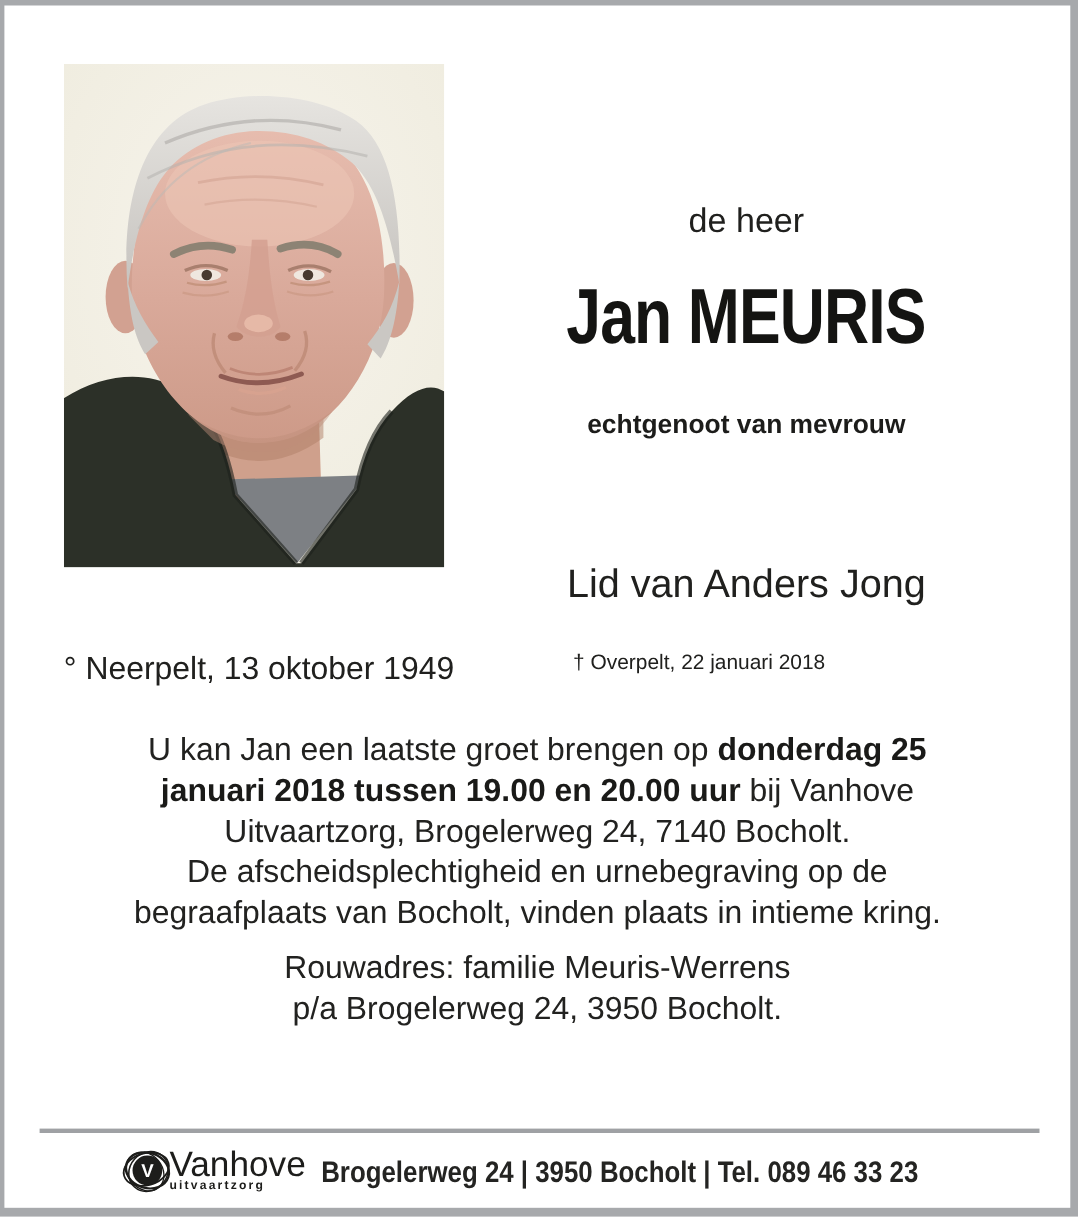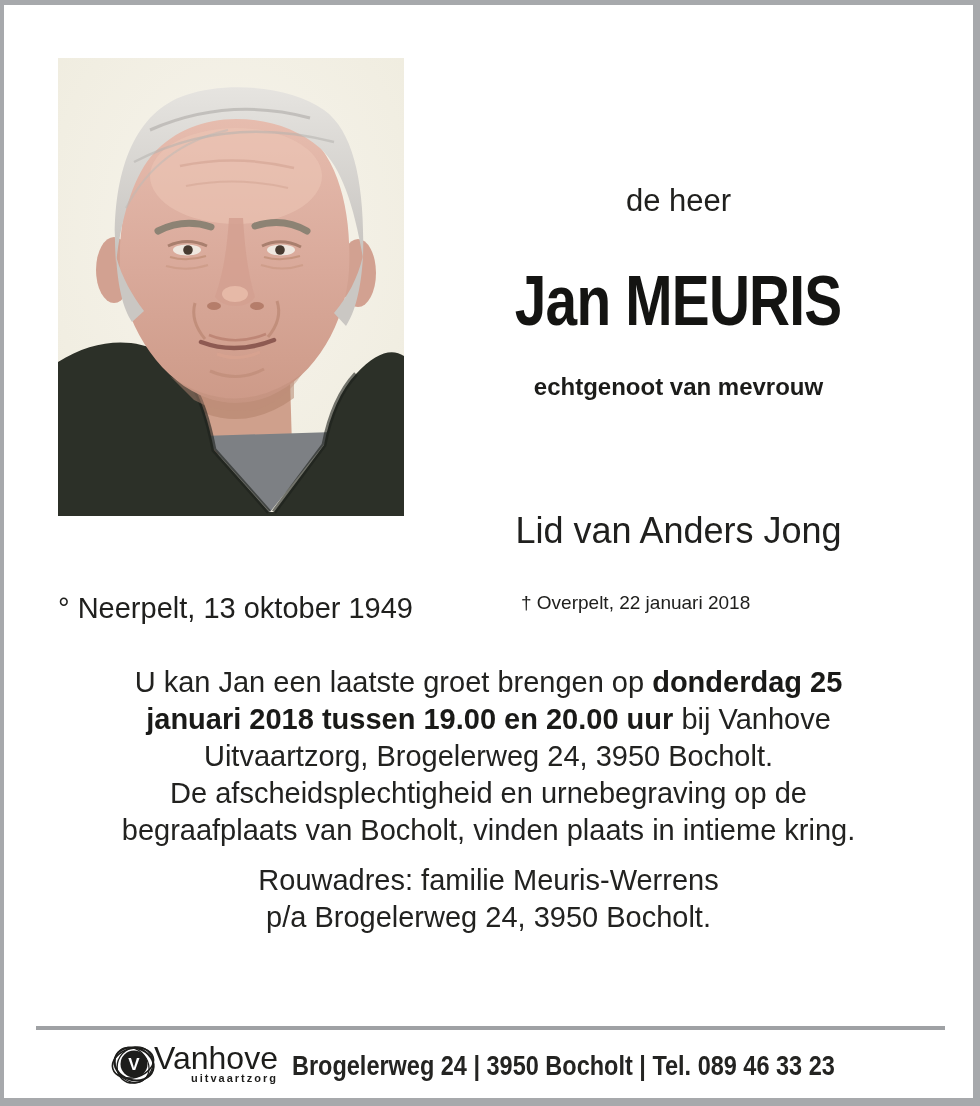--- a/index.html
+++ b/index.html
@@ -21,21 +21,21 @@
     left:54px;top:53px;width:346px;height:458px;
     overflow:hidden;
   }
   .photo svg{display:block;width:100%;height:100%;}
 
   
   .rightcol{left:406px;width:537px;text-align:center;}
   .quote{top:50px;font-style:italic;font-size:29px;line-height:37px;color:#2b2b29;}
   .salutation{top:178px;font-size:31px;}
   .bigname{
-    top:258px;font-size:71px;font-weight:bold;color:#141412;
+    top:246px;font-size:71px;font-weight:bold;color:#141412;
     line-height:76px;letter-spacing:-1px;white-space:nowrap;
   }
   .bigname .squeeze{display:inline-block;transform:scaleX(0.80);transform-origin:50% 50%;}
   .relation{top:361px;font-size:24px;font-weight:bold;line-height:42px;color:#1c1c1a;}
   .membership{top:505px;font-size:36px;}
 
   
   .dates-left{left:54px;top:587px;font-size:29px;white-space:nowrap;}
   .dates-right{left:517px;top:587px;font-size:19px;white-space:nowrap;}
 
@@ -46,21 +46,21 @@
   .closing{top:947px;}
   .centerblock b{font-weight:bold;color:#1a1a18;}
 
   .rule{left:32px;top:1021px;width:909px;height:4px;background:#9fa1a4;}
 
   
   .logo{left:106px;top:1031px;width:48px;height:56px;}
   .logo svg{display:block;width:100%;height:100%;}
   .brand{left:150px;top:1036px;width:124px;text-align:left;}
   .brand-name{font-size:32px;color:#1d1d1b;letter-spacing:0;line-height:34px;}
-  .brand-sub{font-size:11px;letter-spacing:2px;color:#1d1d1b;text-align:right;margin-top:-3px;font-weight:bold;}
+  .brand-sub{font-size:11px;letter-spacing:2px;color:#1d1d1b;text-align:left;margin-top:-3px;font-weight:bold;}
   .footer-address{
     left:288px;top:1046px;font-size:27px;font-weight:bold;color:#242422;
     white-space:nowrap;transform:scaleX(0.87);transform-origin:0 50%;
     letter-spacing:0;
   }
 </style>
 </head>
 <body>
 
 <div class="card">
@@ -153,21 +153,21 @@
   </div>
 
   <div class="abs rightcol membership">Lid van Anders Jong</div>
 
   <div class="abs dates-left">° Neerpelt, 13 oktober 1949</div>
   <div class="abs dates-right">† Overpelt, 22 januari 2018</div>
 
   <div class="abs centerblock announcement">
     <div><span>U kan Jan een laatste groet brengen op </span><b>donderdag 25</b></div>
     <div><b>januari 2018 tussen 19.00 en 20.00 uur</b><span> bij Vanhove</span></div>
-    <div>Uitvaartzorg, Brogelerweg 24, 3950 Bocholt.</div>
+    <div>Uitvaartzorg, Brogelerweg 24, 7140 Bocholt.</div>
     <div>De afscheidsplechtigheid en urnebegraving op de</div>
     <div>begraafplaats van Bocholt, vinden plaats in intieme kring.</div>
   </div>
 
   <div class="abs centerblock condolence">
     <div>Rouwadres: familie Meuris-Werrens</div>
     <div>p/a Brogelerweg 24, 3950 Bocholt.</div>
   </div>
 
 

